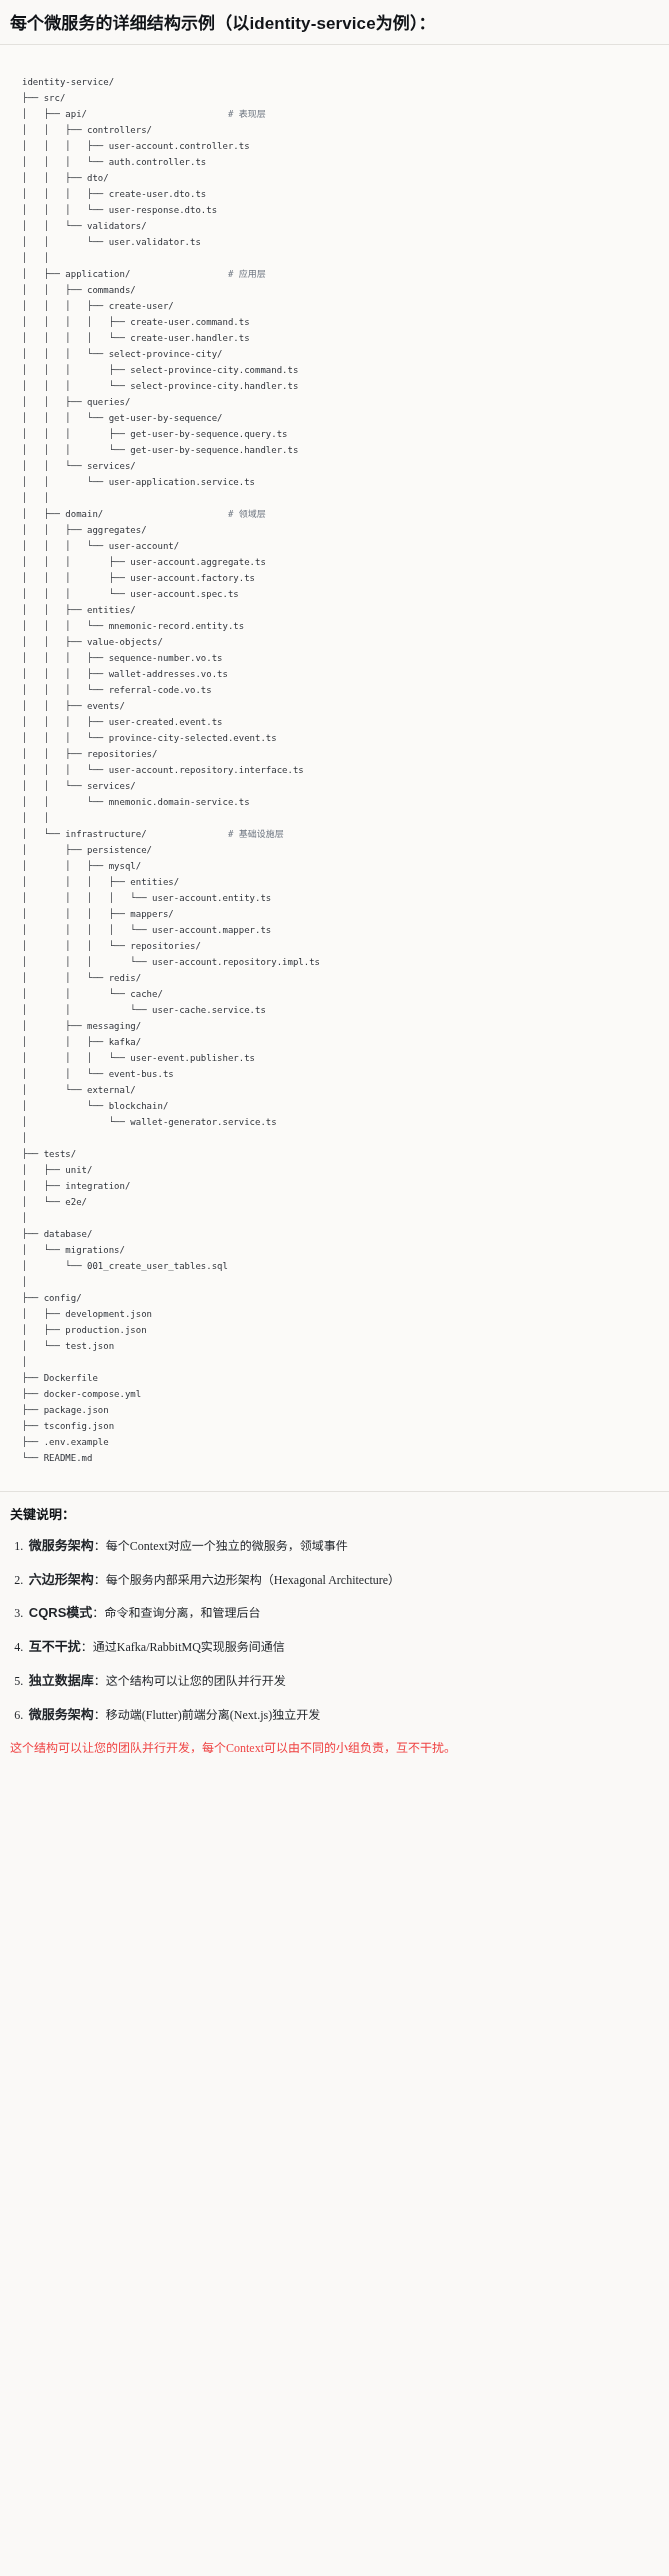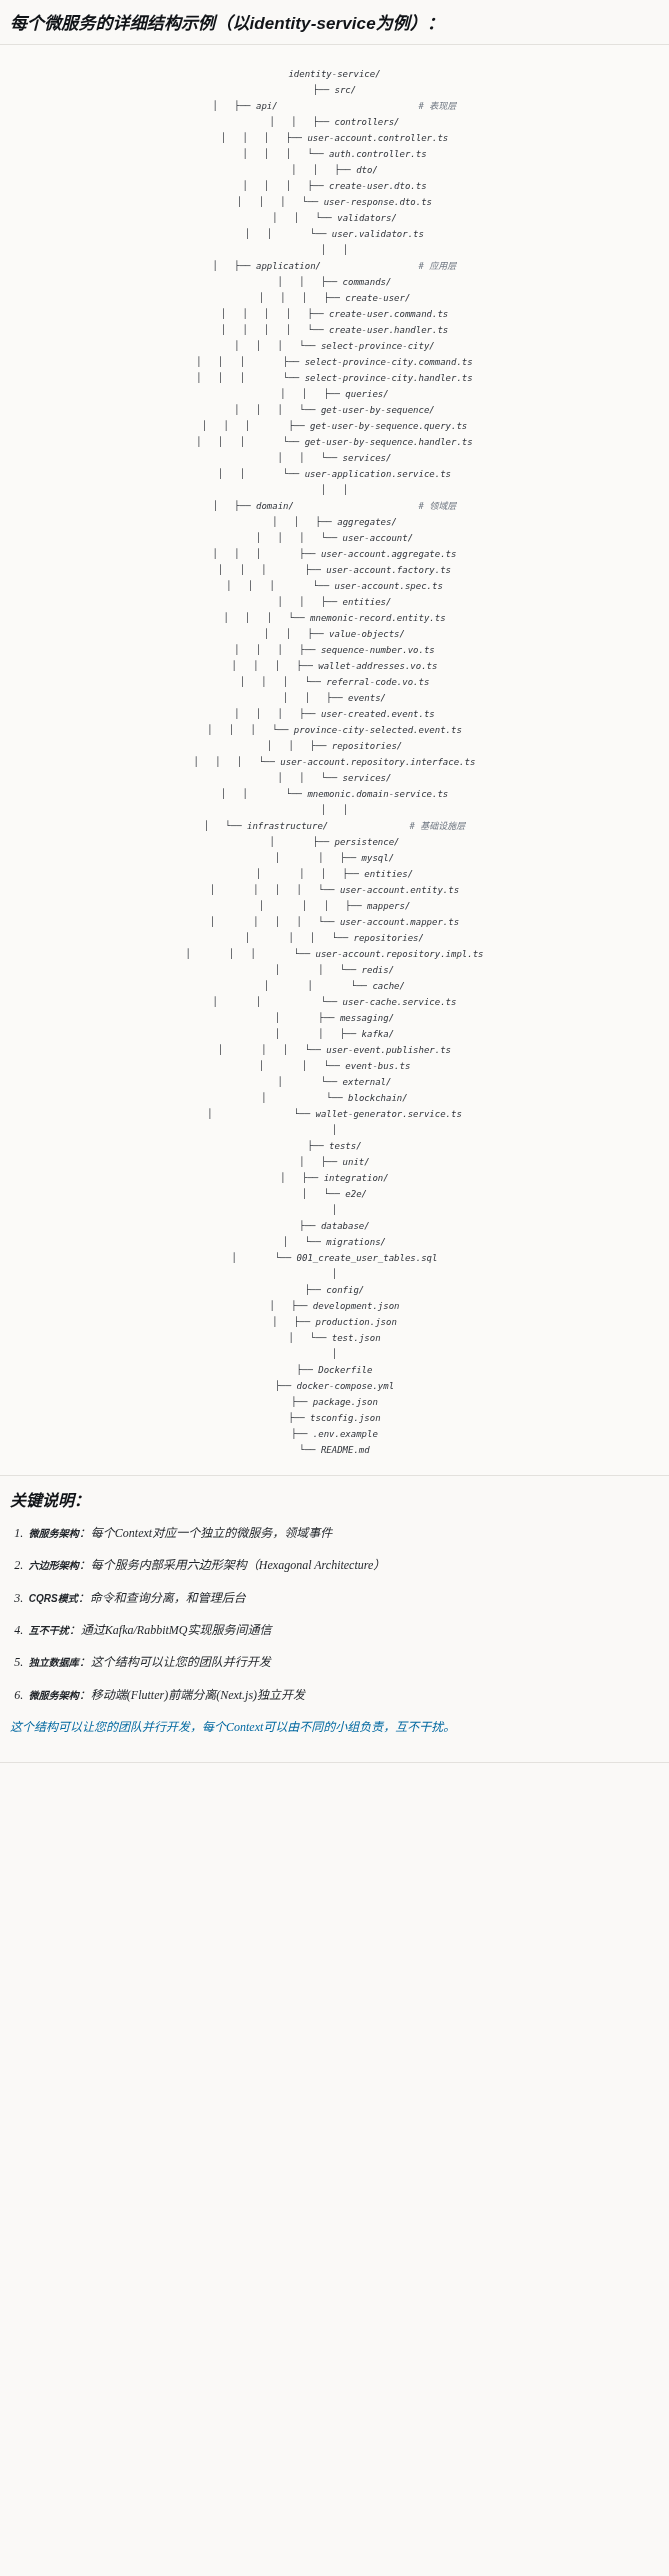--- a/index.html
+++ b/index.html
@@ -11,21 +11,20 @@
   body {
     width: 669px;
     font-family: "Liberation Sans", "DejaVu Sans", sans-serif;
     color: #1f2328;
     -webkit-font-smoothing: antialiased;
   }
   .page {
     width: 669px;
     box-sizing: border-box;
     background: #faf9f7;
-    font-style: italic;
   }
 
   
   .doc-heading {
     font-size: 17px;
     font-weight: 700;
     letter-spacing: 0.1px;
     color: #111418;
     padding: 12.5px 10px 8.8px 10px;
     margin: 0;
@@ -35,40 +34,39 @@
 
   
   .code-block {
     background: #fbfaf8;
     padding: 16.3px 10px 13.8px 10px;
     margin: 0;
     border-bottom: 0.6px solid #e3e1dd;
     overflow-x: hidden;
   }
   pre.tree {
-    margin: 4px;
+    margin: 12px;
     font-family: "DejaVu Sans Mono", "Liberation Mono", monospace;
     font-size: 9px;
     line-height: 16px;
     color: #2f333a;
     white-space: pre;
     letter-spacing: 0px;
     tab-size: 4;
-    text-align: center;
   }
   pre.tree .cmt {
     color: #6e7681;
   }
 
   
   .notes {
     padding: 13.8px 10px 6.3px 10px;
   }
   .notes-title {
-    font-size: 16px;
+    font-size: 13px;
     font-weight: 700;
     color: #111418;
     margin: 0 0 11.3px 0;
     line-height: 1.4;
   }
   ol.note-list {
     margin: 0 0 2.5px 0;
     padding: 0 0 0 16.3px;
     list-style: decimal;
     font-family: "Liberation Serif", "DejaVu Serif", serif;
@@ -76,34 +74,34 @@
   ol.note-list > li {
     font-size: 12px;
     line-height: 1.55;
     color: #1f2328;
     margin-bottom: 13.8px;
     padding-left: 2.5px;
   }
   ol.note-list > li .term {
     font-weight: 700;
     font-family: "Liberation Sans", "DejaVu Sans", sans-serif;
-    font-size: 10px;
+    font-size: 13px;
   }
   ol.note-list > li .sep {
     font-family: "Liberation Serif", "DejaVu Serif", serif;
   }
   ol.note-list > li .desc {
     font-family: "Liberation Serif", "DejaVu Serif", serif;
   }
 
   .closing {
     font-family: "Liberation Serif", "DejaVu Serif", serif;
     font-size: 12px;
     line-height: 1.6;
-    color: #0369a1;
+    color: #ef4444;
     margin: 6.3px 0 0 0;
     padding: 0 0 10px 0;
   }
 
   .rule {
     height: 0.6px;
     background: #e3e1dd;
     border: 0;
     margin: 8.8px 0 0 0;
   }

